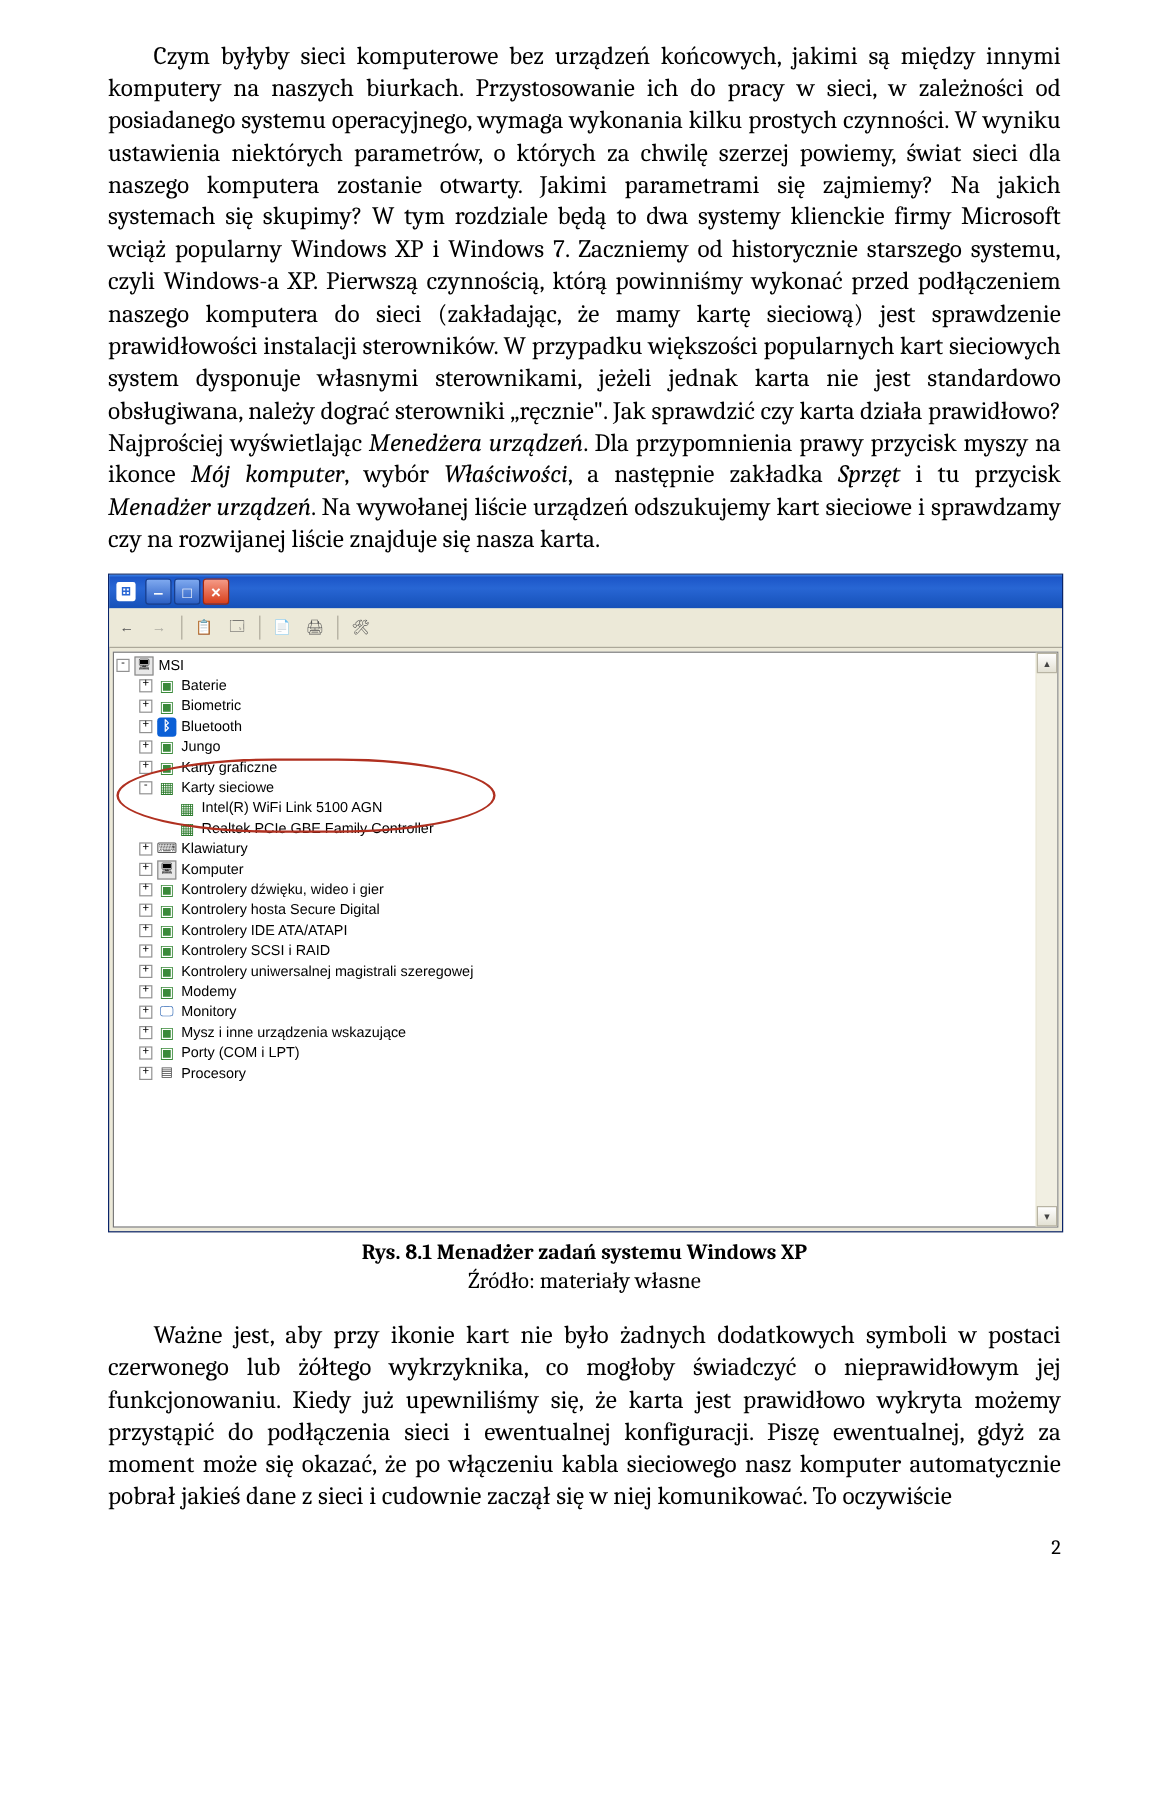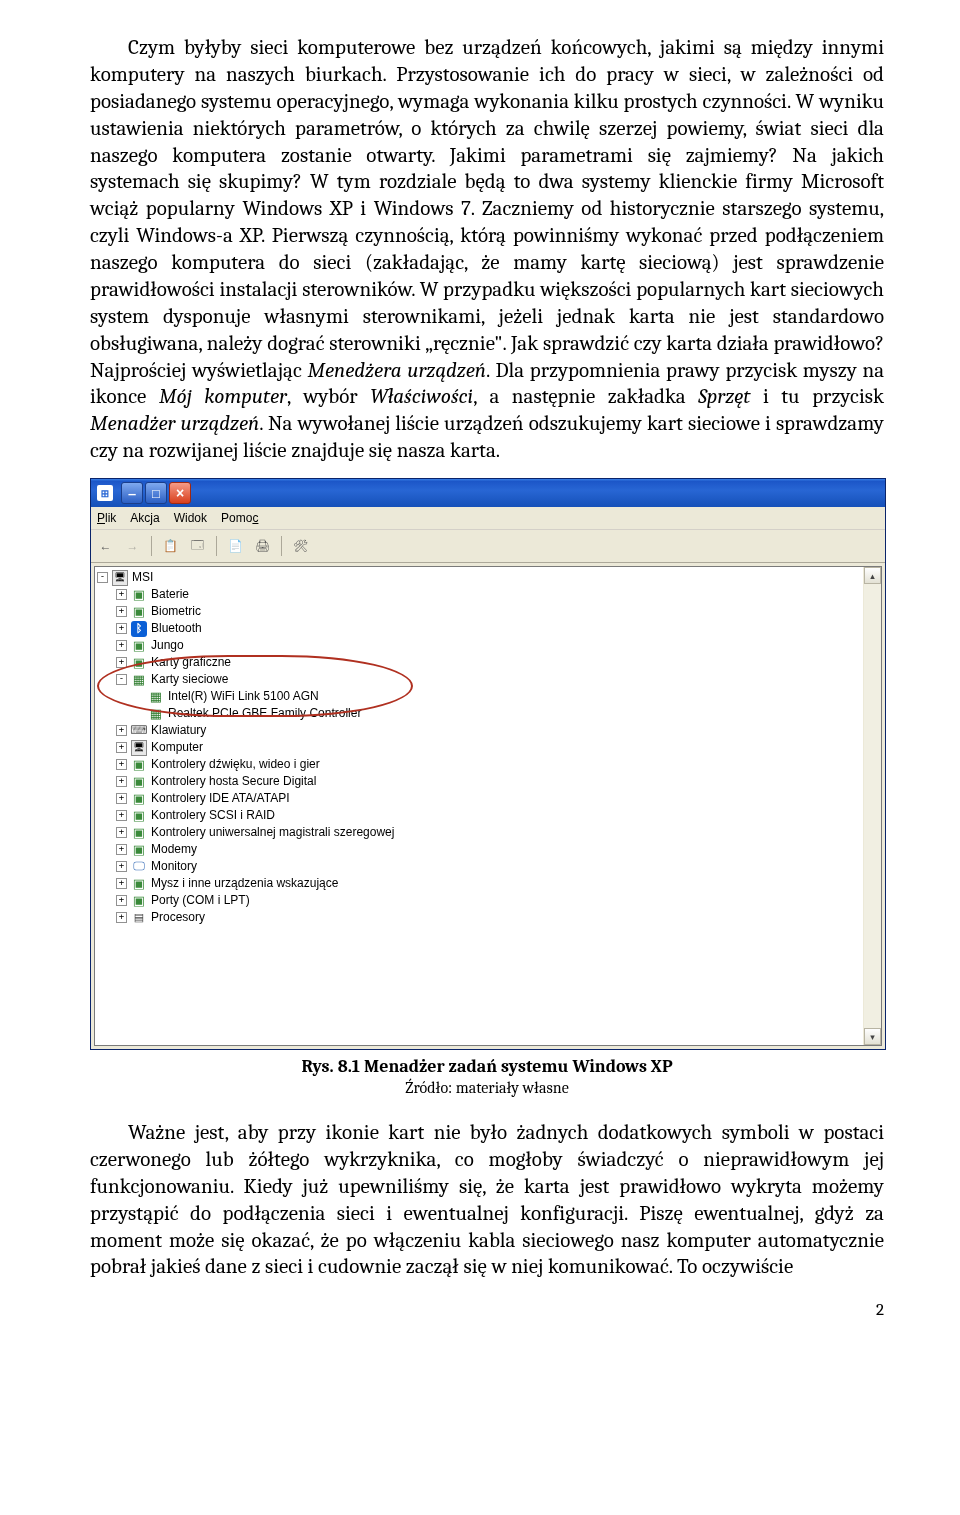--- a/index.html
+++ b/index.html
@@ -27,21 +27,21 @@
     text-indent:38px;
   }
   .caption{
     text-align:center;
     font-size:18px;
     margin:4px 0 2px 0;
   }
   .caption b{font-weight:bold;text-align:center;}
   .caption-sub{
     text-align:center;
-    font-size:16px;
+    font-size:19px;
     margin:0 0 22px 0;
   }
   .pgnum{
     text-align:right;
     font-size:17px;
     margin-top:20px;
   }
   em{font-style:italic;}
 
   
@@ -175,26 +175,20 @@
   <p class="body-text">
     <span>Czym byłyby sieci komputerowe bez urządzeń końcowych, jakimi są między innymi komputery na naszych biurkach. Przystosowanie ich do pracy w sieci, w zależności od posiadanego systemu operacyjnego, wymaga wykonania kilku prostych czynności. W wyniku ustawienia niektórych parametrów, o których za chwilę szerzej powiemy, świat sieci dla naszego komputera zostanie otwarty. Jakimi parametrami się zajmiemy? Na jakich systemach się skupimy? W tym rozdziale będą to dwa systemy klienckie firmy Microsoft wciąż popularny Windows XP i Windows 7. Zaczniemy od historycznie starszego systemu, czyli Windows-a XP. Pierwszą czynnością, którą powinniśmy wykonać przed podłączeniem naszego komputera do sieci (zakładając, że mamy kartę sieciową) jest sprawdzenie prawidłowości instalacji sterowników. W przypadku większości popularnych kart sieciowych system dysponuje własnymi sterownikami, jeżeli jednak karta nie jest standardowo obsługiwana, należy dograć sterowniki „ręcznie". Jak sprawdzić czy karta działa prawidłowo? Najprościej wyświetlając </span><em>Menedżera urządzeń</em><span>. Dla przypomnienia prawy przycisk myszy na ikonce </span><em>Mój komputer</em><span>, wybór </span><em>Właściwości</em><span>, a następnie zakładka </span><em>Sprzęt</em><span> i tu przycisk </span><em>Menadżer urządzeń</em><span>. Na wywołanej liście urządzeń odszukujemy kart sieciowe i sprawdzamy czy na rozwijanej liście znajduje się nasza karta.</span>
   </p>
 
   <div class="xp-window">
     <div class="titlebar">
       <span class="ticon">⊞</span>
       <span class="tb-btn">‒</span>
       <span class="tb-btn">□</span>
       <span class="tb-btn tb-close">×</span>
-    </div>
-    <div class="menubar">
-      <span><u>P</u>lik</span>
-      <span>Akcja</span>
-      <span>Widok</span>
-      <span>Pomo<u>c</u></span>
     </div>
     <div class="toolbar">
       <span class="tbtn">←</span>
       <span class="tbtn" style="opacity:.4">→</span>
       <span class="sep"></span>
       <span class="tbtn">📋</span>
       <span class="tbtn">🗔</span>
       <span class="sep"></span>
       <span class="tbtn">📄</span>
       <span class="tbtn">🖨</span>

